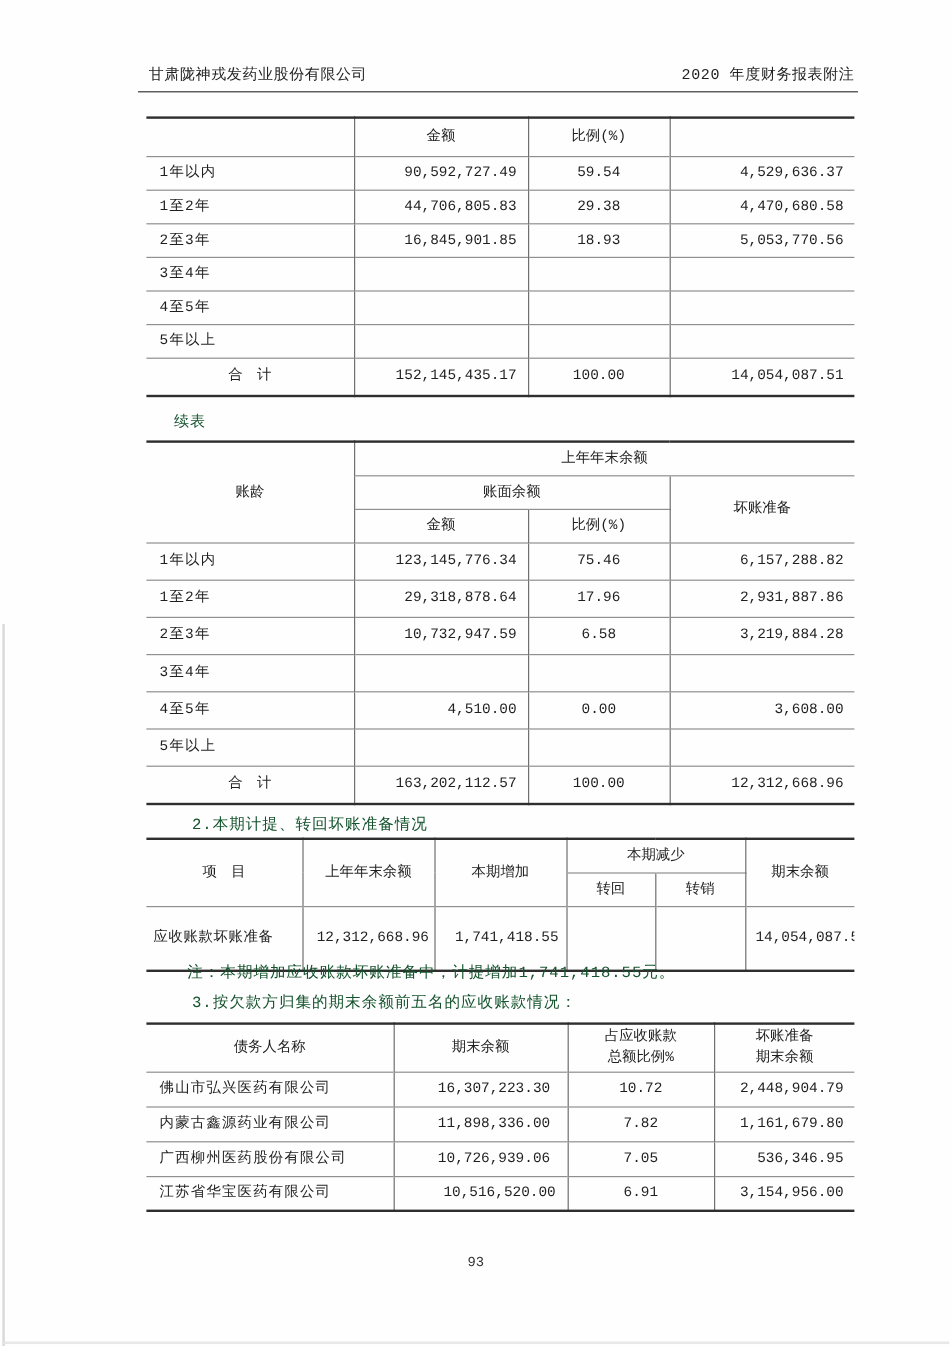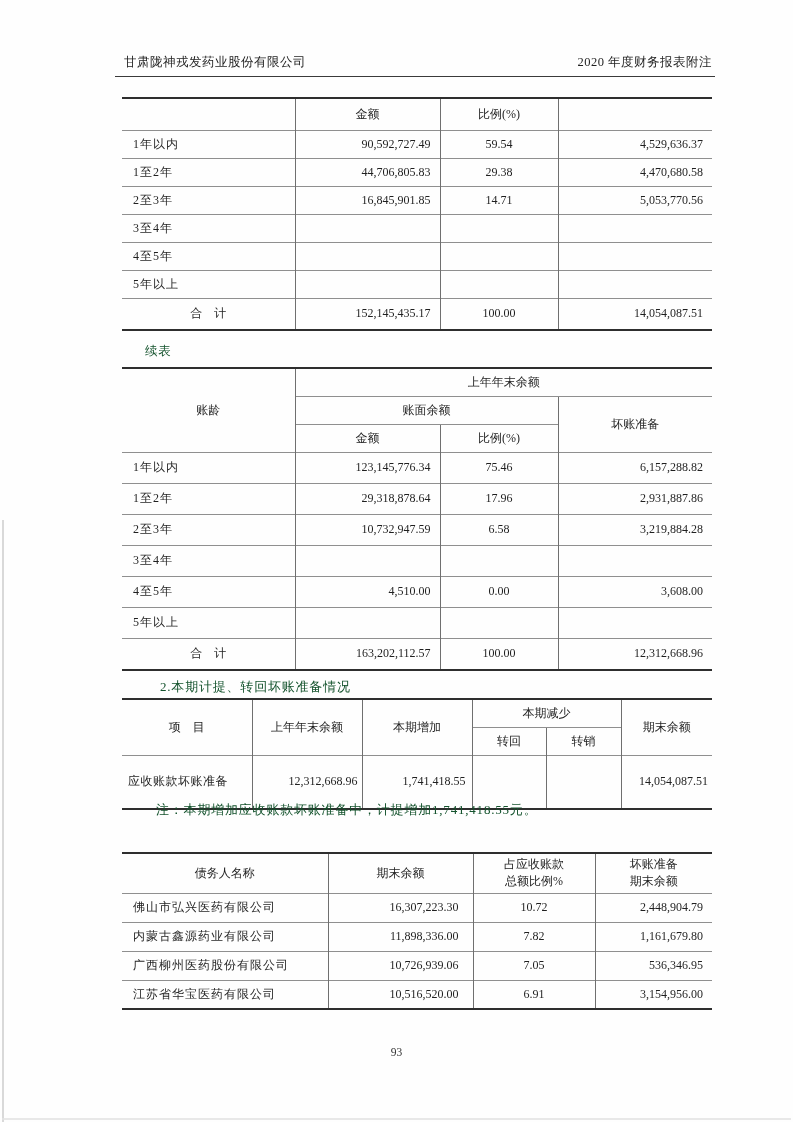--- a/index.html
+++ b/index.html
@@ -1,21 +1,21 @@
 <!DOCTYPE html>
 <html><head>
 <meta charset="utf-8">
 <style>
   html, body { margin:0; padding:0; background:#ffffff; }
   .page {
     position: relative;
     width: 793px;
     height: 1122px;
     background: #fefefe;
-    font-family: Liberation Serif, serif;
+    font-family: Liberation Mono, monospace;
     color: #1f1f1f;
     overflow: hidden;
   }
   
   .scan-edge-left {
     position: absolute; left: 2px; top: 520px; width: 2px; height: 602px;
     background: #cfcfcf; opacity: .8;
   }
   .scan-edge-bottom {
     position: absolute; left: 2px; top: 1118px; width: 789px; height: 2px;
@@ -113,21 +113,21 @@
       </tr>
       <tr>
         <td class="nl lab">1至2年</td>
         <td class="num">44,706,805.83</td>
         <td class="ctr">29.38</td>
         <td class="num">4,470,680.58</td>
       </tr>
       <tr>
         <td class="nl lab">2至3年</td>
         <td class="num">16,845,901.85</td>
-        <td class="ctr">14.71</td>
+        <td class="ctr">18.93</td>
         <td class="num">5,053,770.56</td>
       </tr>
       <tr>
         <td class="nl lab">3至4年</td>
         <td class="num"></td>
         <td class="ctr"></td>
         <td class="num"></td>
       </tr>
       <tr>
         <td class="nl lab">4至5年</td>
@@ -249,20 +249,21 @@
         <td class="num" style="padding-right:4px;">12,312,668.96</td>
         <td class="num" style="padding-right:6px;">1,741,418.55</td>
         <td class="ctr"></td>
         <td class="ctr"></td>
         <td class="num" style="padding-right:4px;">14,054,087.51</td>
       </tr>
     </tbody>
   </table>
 
   <div class="flow-text note2-text">注：本期增加应收账款坏账准备中，计提增加1,741,418.55元。</div>
+  <div class="flow-text section3-title">3.按欠款方归集的期末余额前五名的应收账款情况：</div>
 
   <table class="tbl t4">
     <colgroup>
         <col style="width:206px">
         <col style="width:145px">
         <col style="width:122px">
         <col style="width:117px">
       </colgroup>
     <thead>
       <tr>

